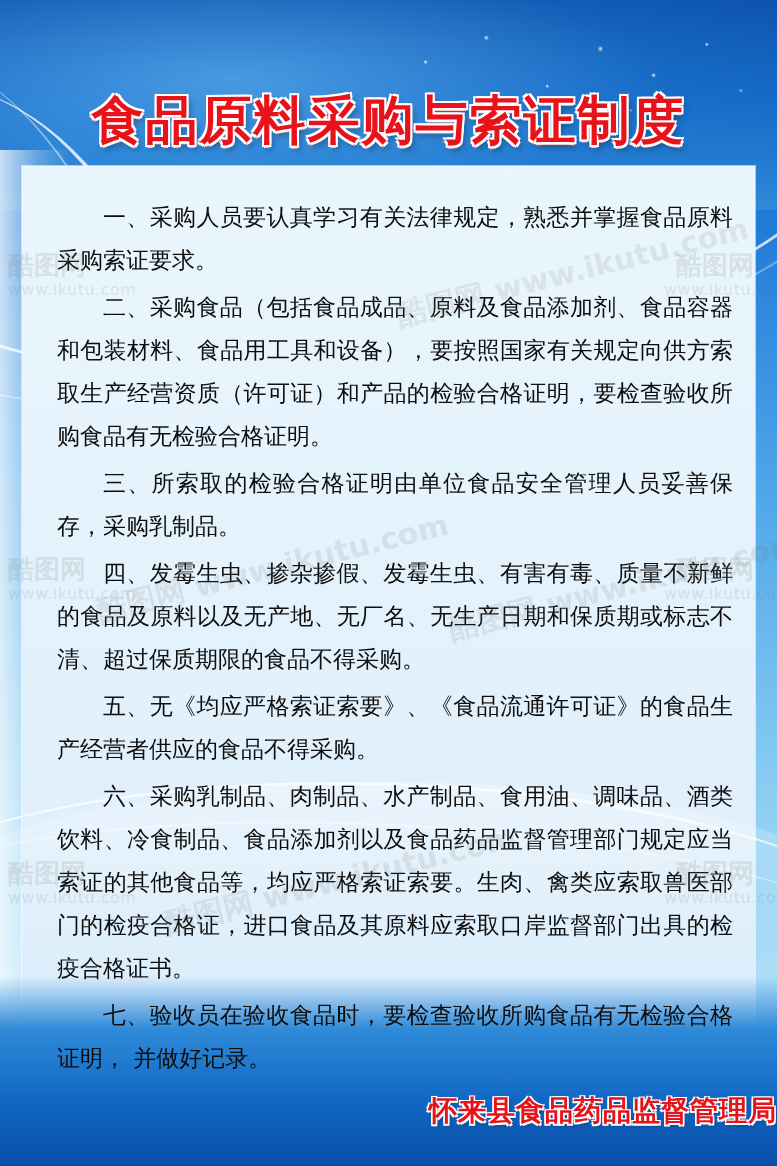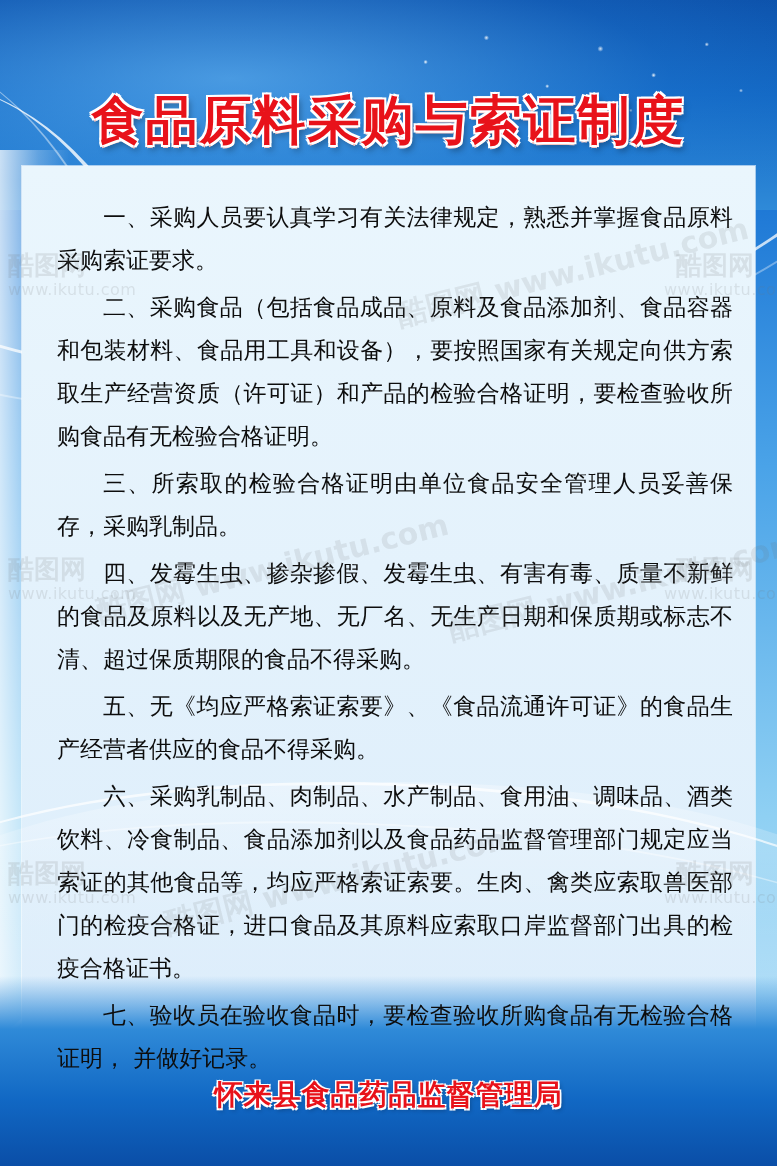--- a/index.html
+++ b/index.html
@@ -173,23 +173,23 @@
     text-align: justify;
   }
   .para {
     margin: 0 0 4px 0;
     text-indent: 2em;
   }
 
   .footer {
     position: absolute;
     left: 0;
-    bottom: 52px;
-    width: 777px;
-    text-align: center;
+    bottom: 36px;
+    width: 777px;
+    text-align: right;
     z-index: 7;
   }
   .footer-text {
     font-family: "DejaVu Sans", "Liberation Sans", sans-serif;
     font-size: 28px;
     font-weight: bold;
     letter-spacing: 1px;
     color: #e8121a;
     text-shadow:
       1.5px 1.5px 0 #ffffff,

